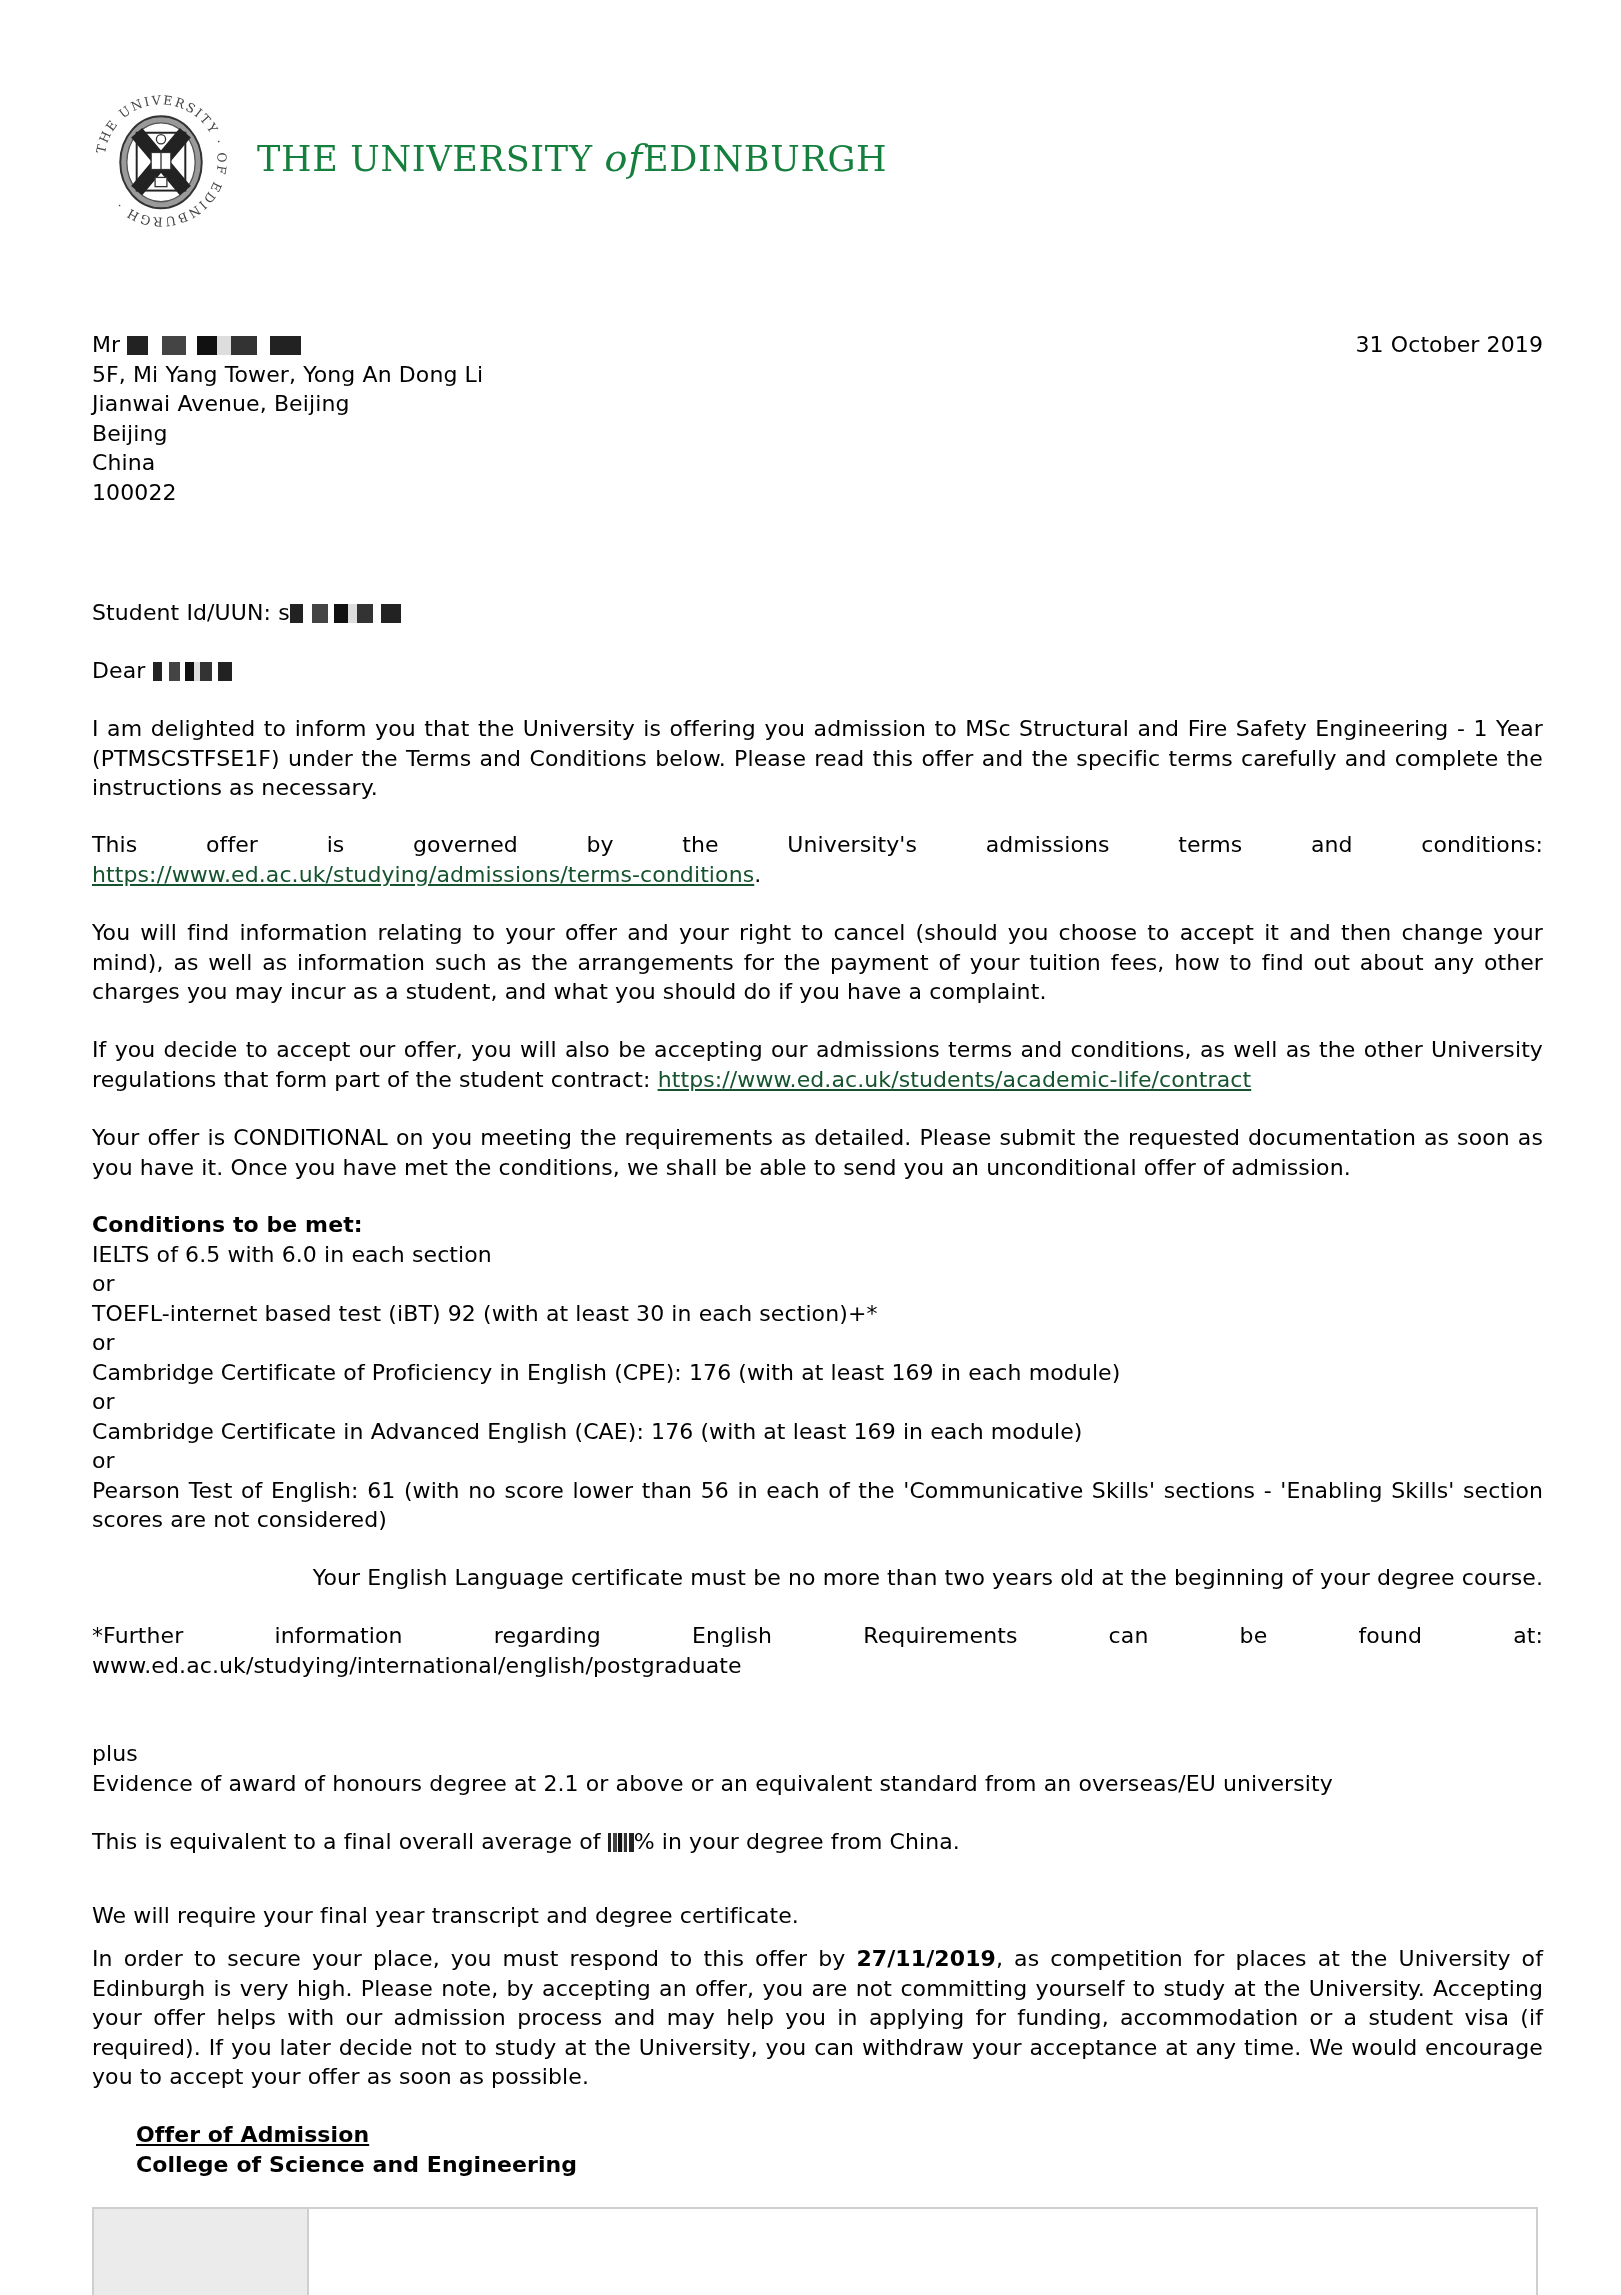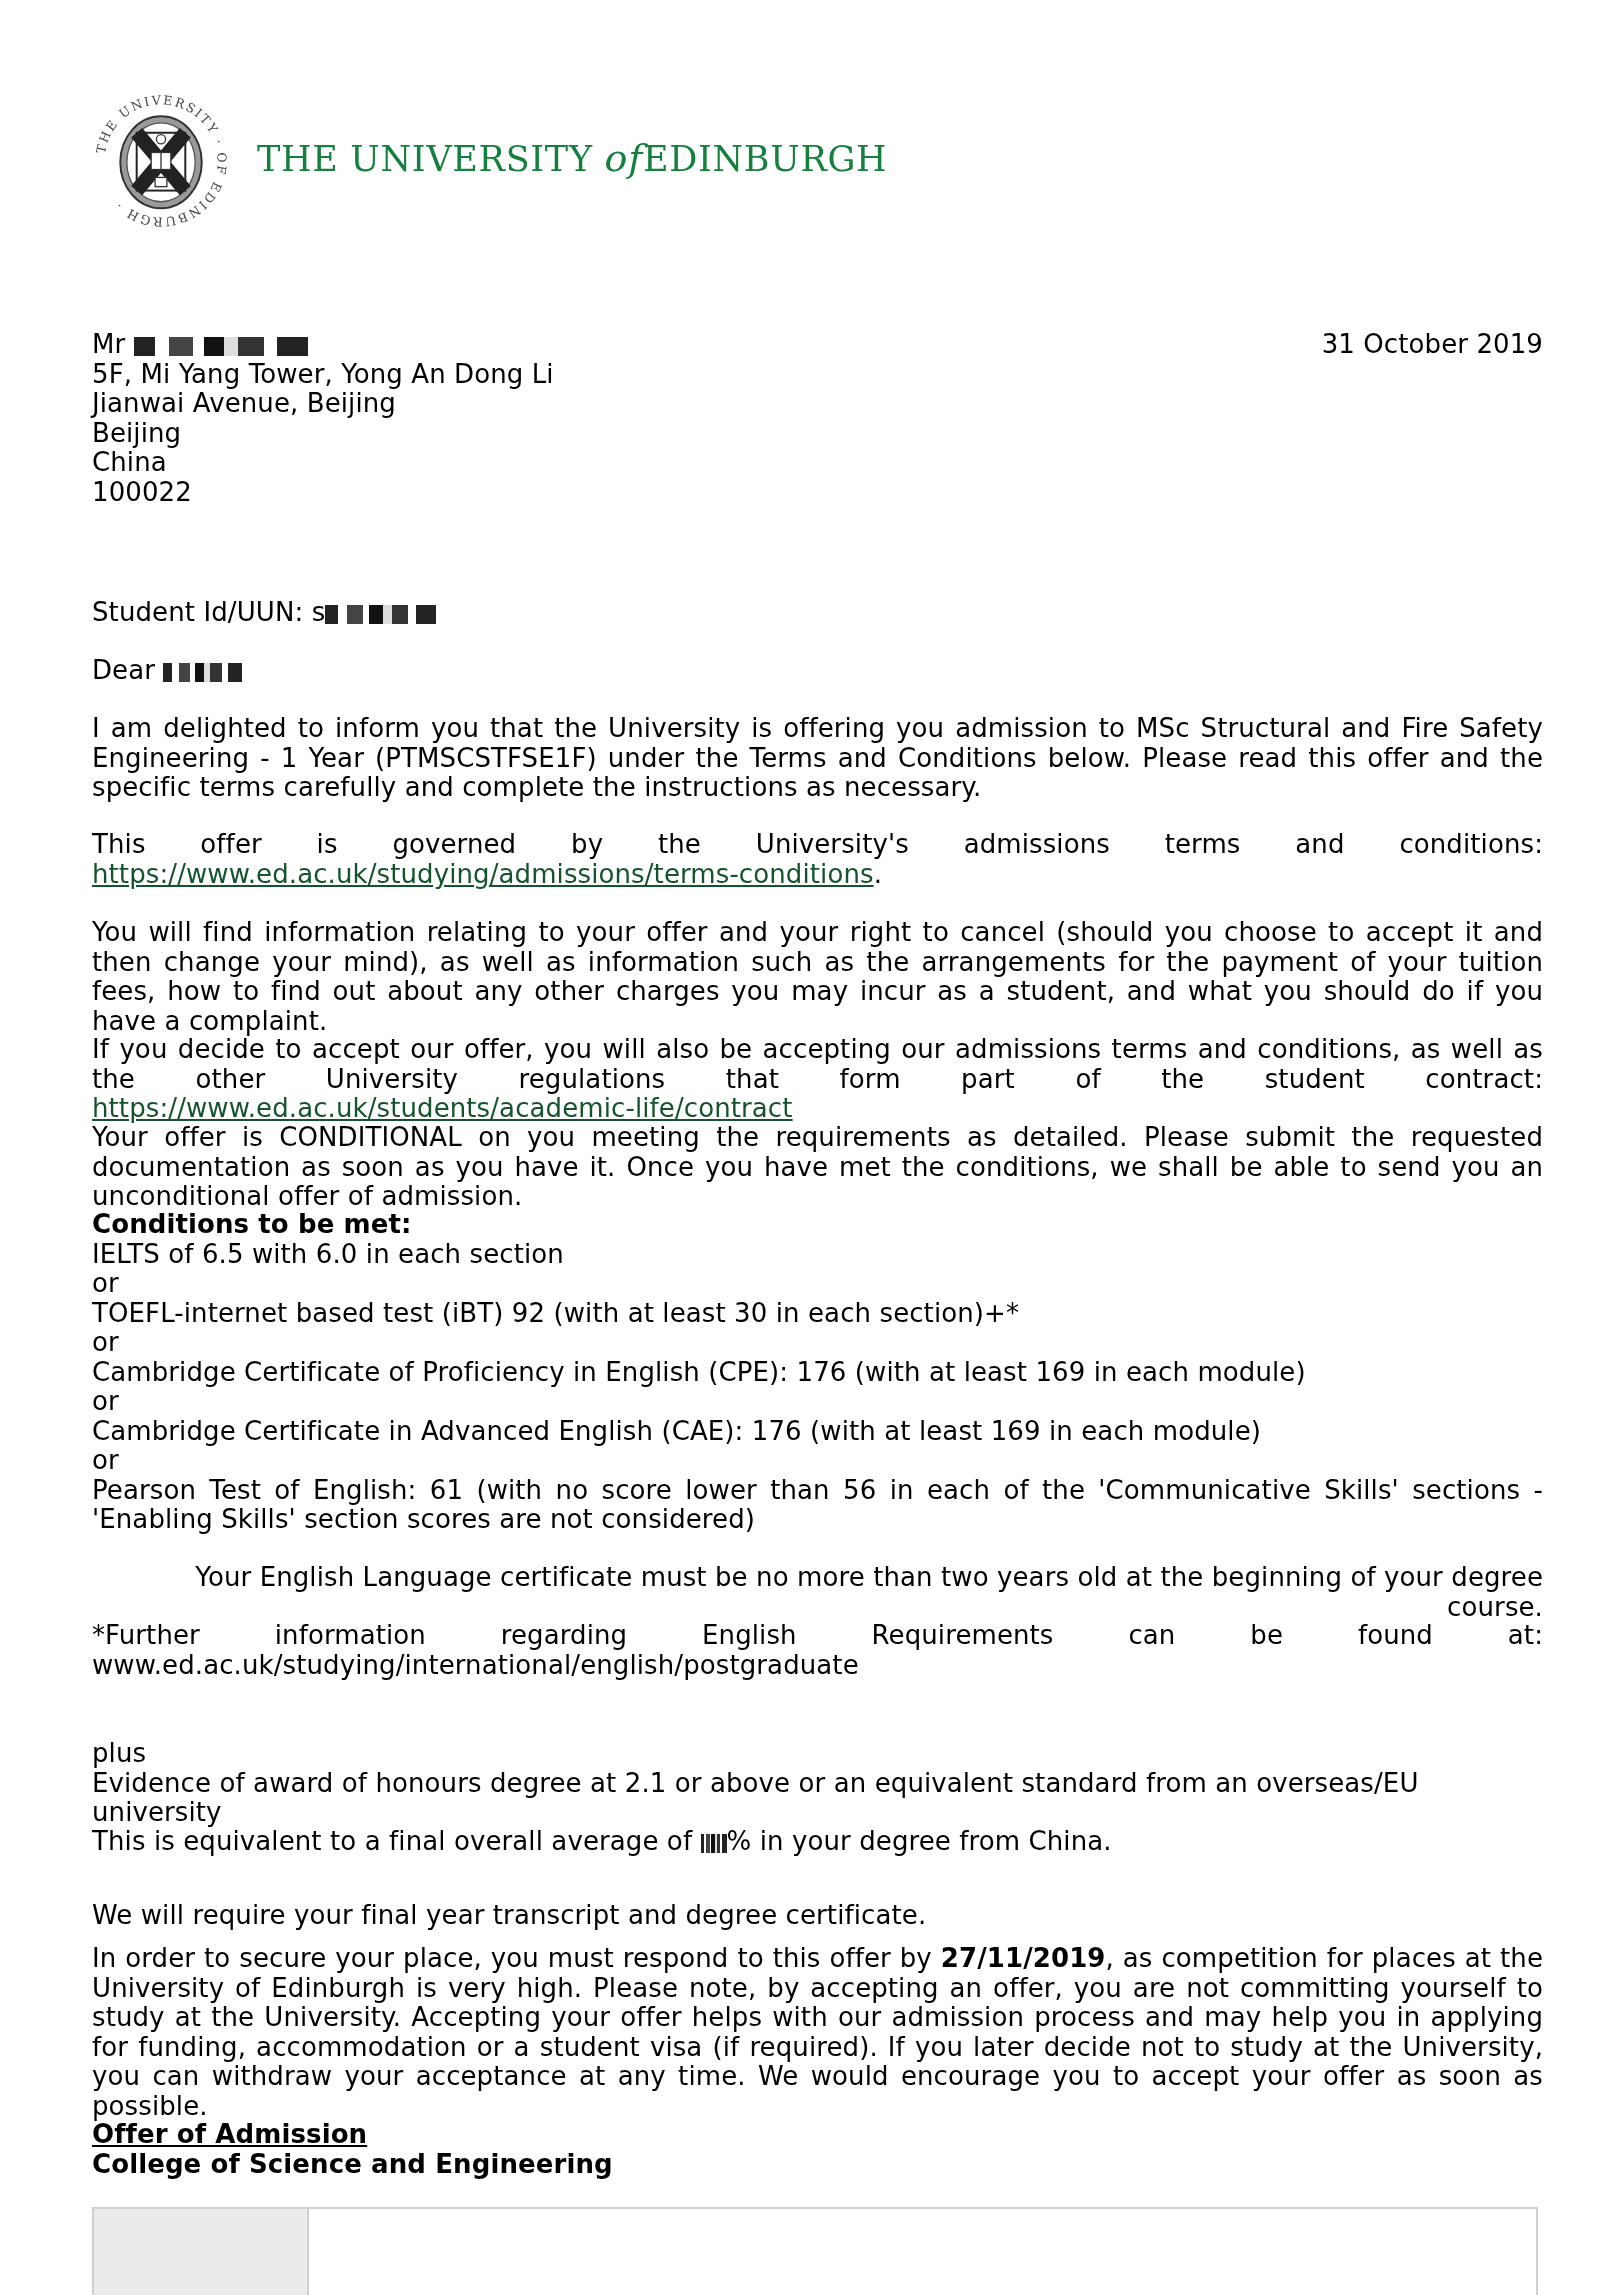--- a/index.html
+++ b/index.html
@@ -1,19 +1,19 @@
 <!DOCTYPE html>
 <html style="font-size:10.5px"><head>
 <meta charset="utf-8">
 <style>
   html, body { margin: 0; padding: 0; background: #ffffff; }
   body { width: 1622px; height: 2295px; position: relative; overflow: hidden;
          font-family: "DejaVu Sans", sans-serif; color: #000; }
   .abs { position: absolute; }
-  .txt { font-size: 26px; line-height: 29.5px; letter-spacing: 0.1px; }
+  .txt { font-size: 22px; line-height: 29.5px; letter-spacing: 0.1px; }
   .just { text-align: justify; text-align-last: auto; }
   .just-full { text-align: justify; text-align-last: justify; }
   .link { color: #14532d; }
   .bold { font-weight: bold; }
   .u { text-decoration: underline; }
   .redact { display: inline-block; height: 18.4px; vertical-align: -2.6px;
             background: linear-gradient(90deg,#222 0 12%,#fff 12% 20%,#444 20% 34%,#fff 34% 40%,#111 40% 52%,#ddd 52% 60%,#333 60% 75%,#fff 75% 82%,#222 82% 100%); }
   .logo-seal { left: 92px; top: 92px; width: 138px; height: 138px; }
   .wordmark { left: 257px; top: 136px; font-family: "DejaVu Serif", serif; font-size: 35px;
               letter-spacing: 0.7px; color: #15803d; white-space: nowrap; }
@@ -121,21 +121,21 @@
   <span class="redact" style="width:26px;"></span><span>% in your degree from China.</span>
 </div>
 
 <p class="abs col txt" style="top:1886px;margin-top:15px;">We will require your final year transcript and degree certificate.</p>
 
 <p class="abs col txt just" style="top:1944px;">
   <span>In order to secure your place, you must respond to this offer by</span>
   <span class="bold">27/11/2019</span><span>, as competition for places at the University of Edinburgh is very high. Please note, by accepting an offer, you are not committing yourself to study at the University. Accepting your offer helps with our admission process and may help you in applying for funding, accommodation or a student visa (if required). If you later decide not to study at the University, you can withdraw your acceptance at any time. We would encourage you to accept your offer as soon as possible.</span>
 </p>
 
-<div class="abs col txt" style="top:2120px;">
+<div class="abs col txt" style="top:2120px;margin-left:44px;">
   <div><span class="bold u">Offer of Admission</span></div>
   <div class="bold">College of Science and Engineering</div>
 </div>
 
 <div class="abs box">
   <div class="box-cell"></div>
 </div>
 
 
 </body></html>

